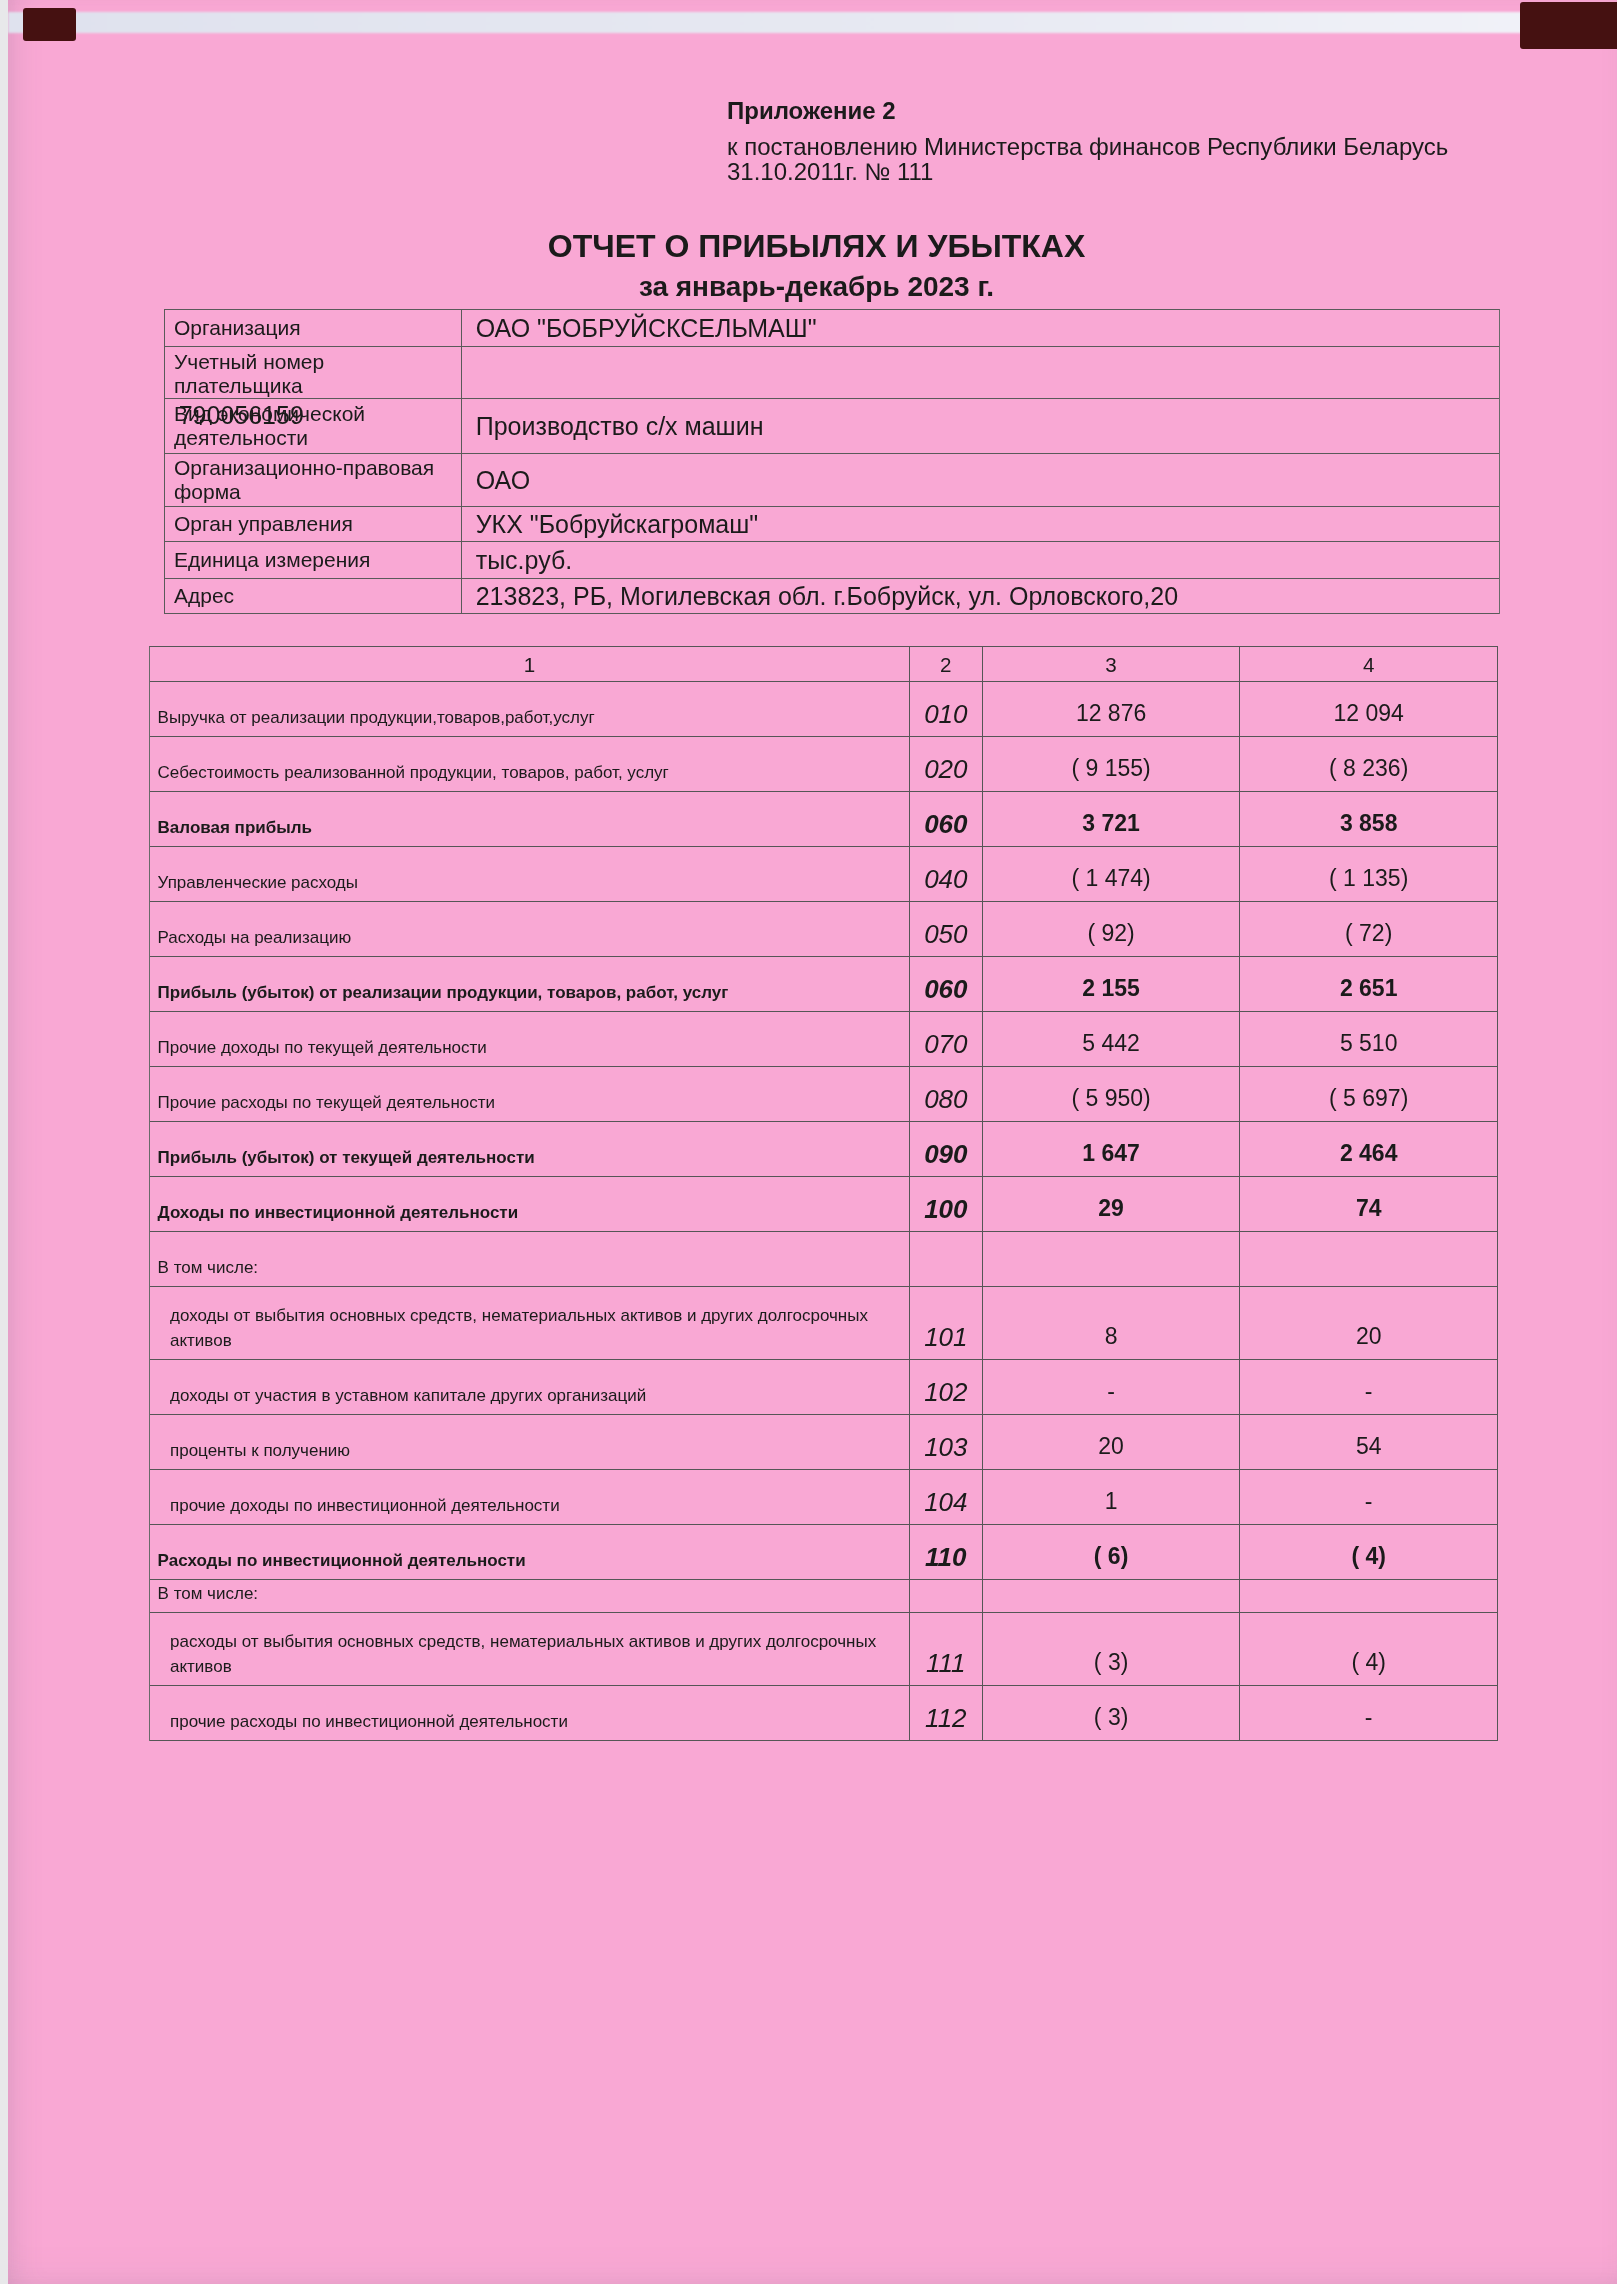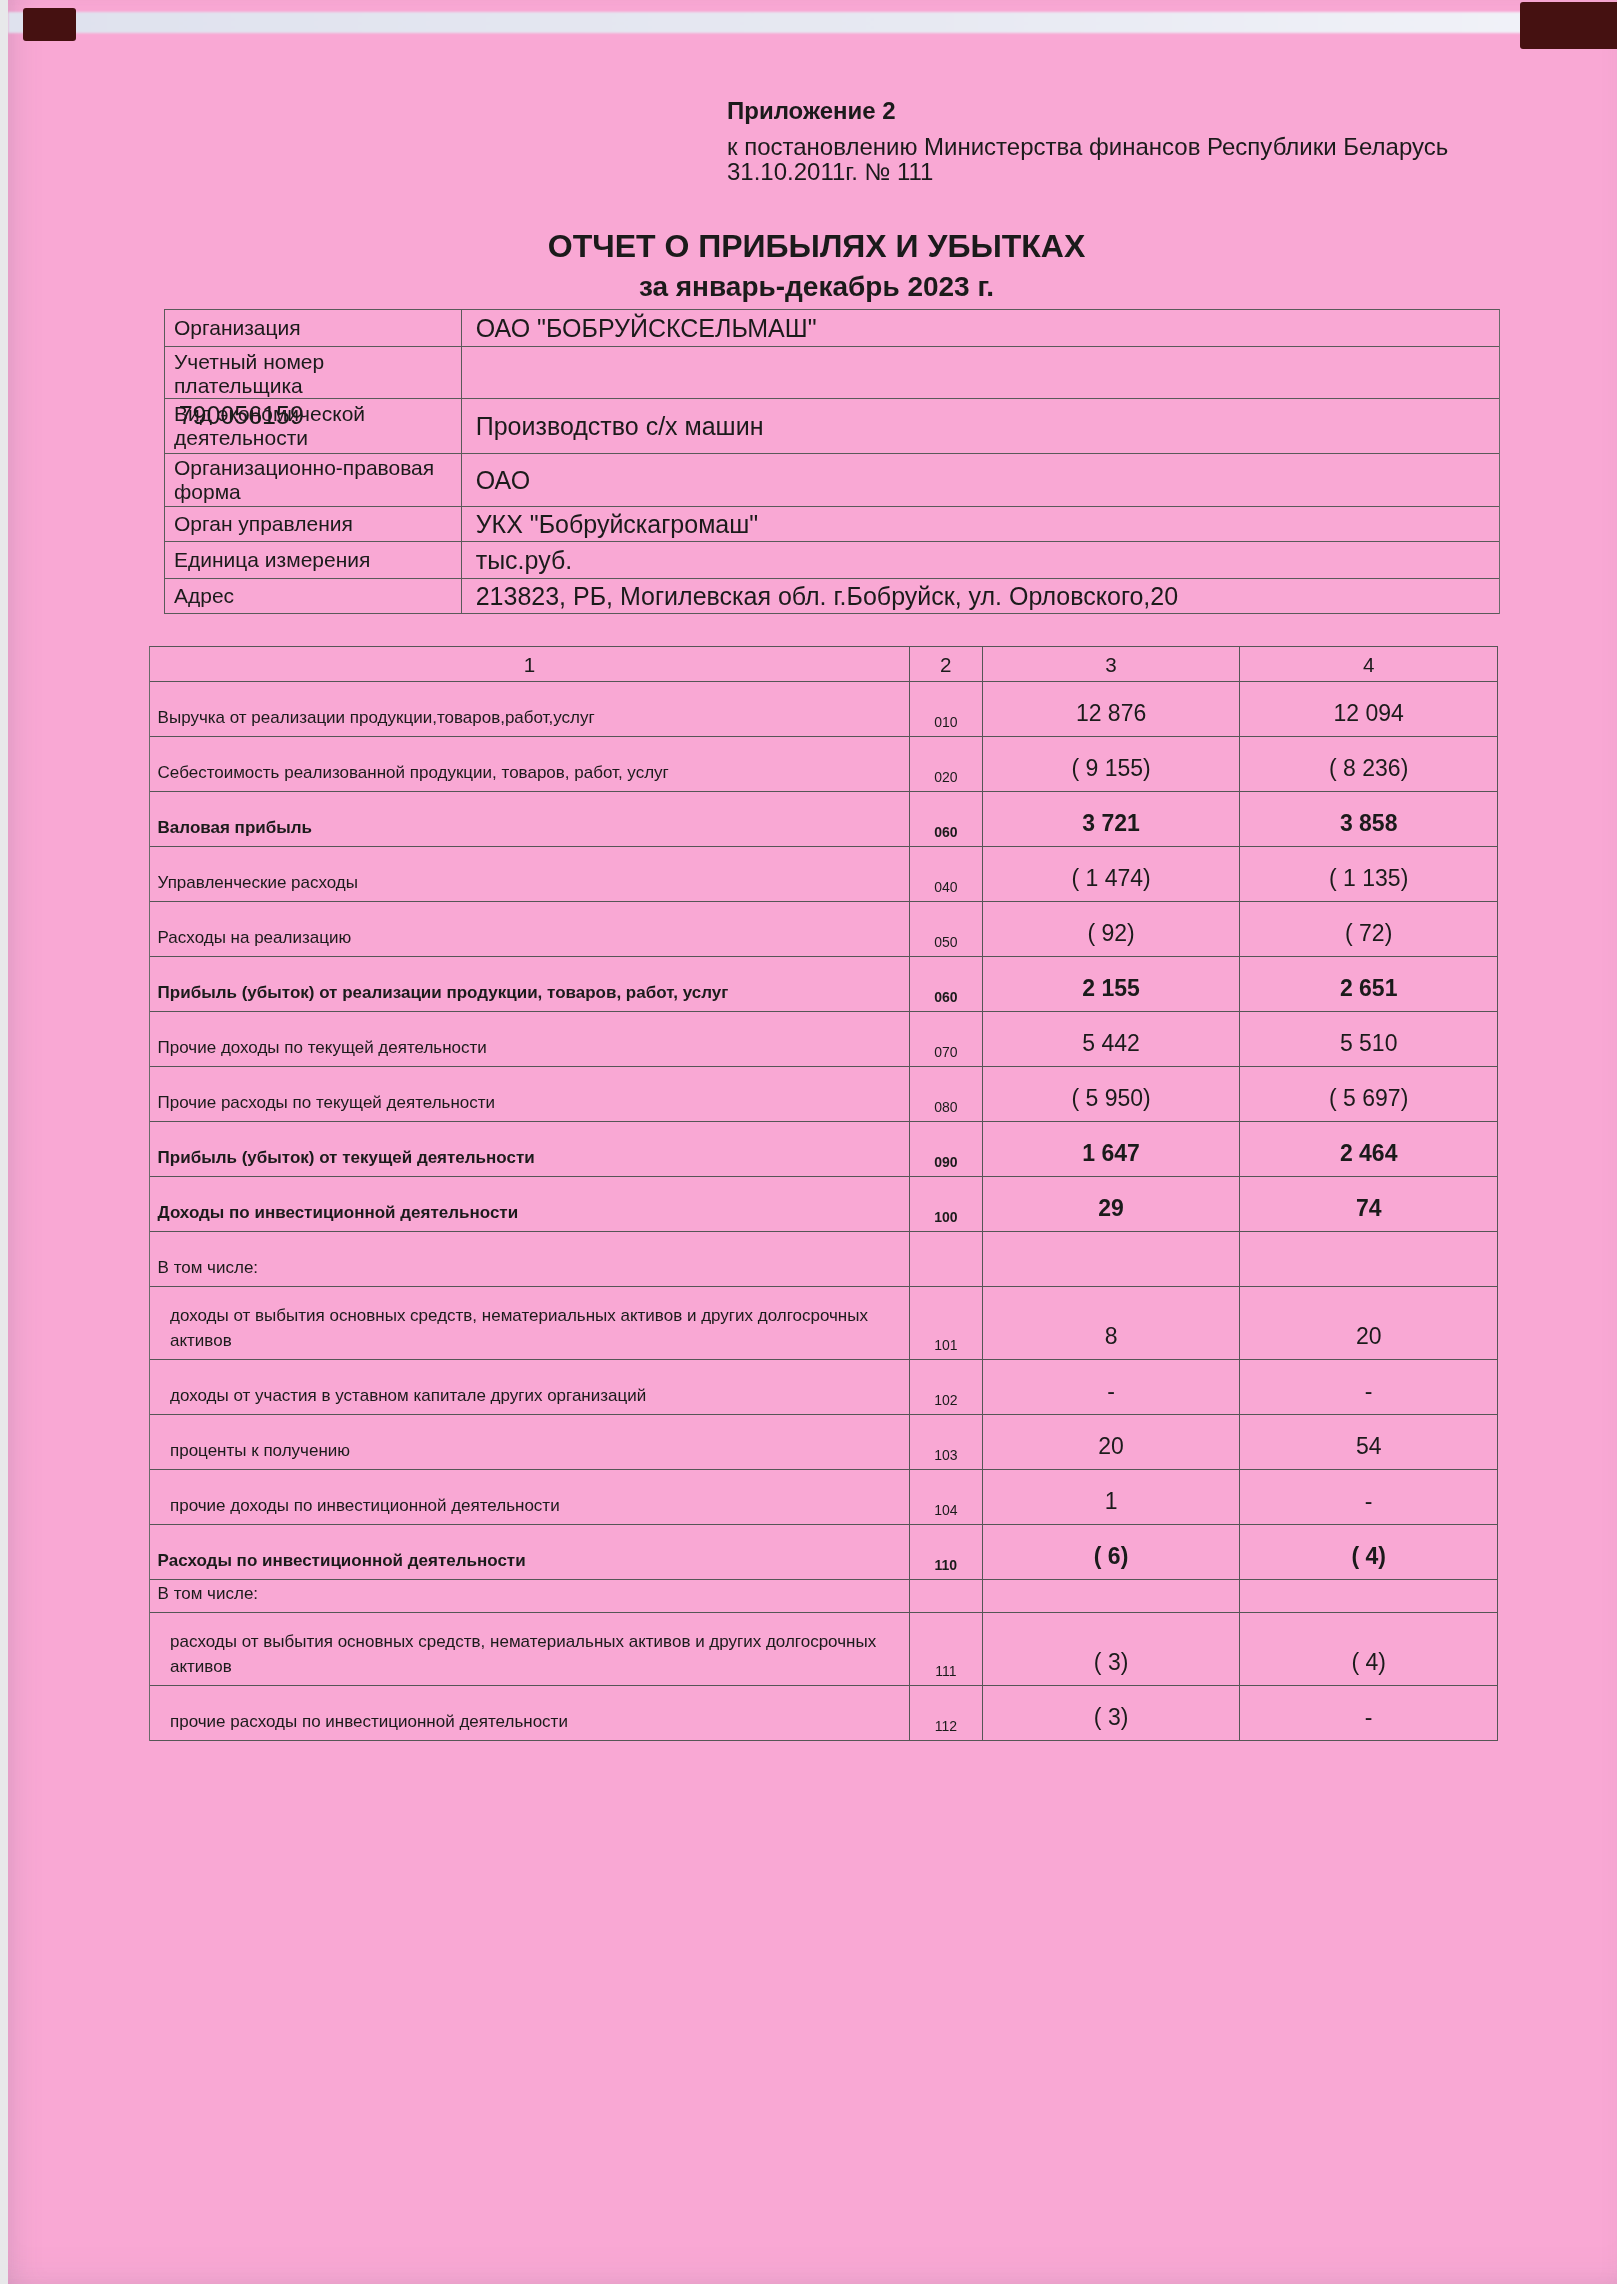--- a/index.html
+++ b/index.html
@@ -66,21 +66,21 @@
   .mt-row{display:flex;border-bottom:1.5px solid #565656;box-sizing:border-box;height:55px;}
   .mt-row.head{height:93px;}
   .mt-row.nums{height:35px;}
   .mt-row.tall{height:73px;}
   .mt-row.short{height:33px;}
   .mt-row.strong{font-weight:bold;}
   .cell{box-sizing:border-box;display:flex;align-items:flex-end;padding-bottom:6px;}
   .cell.name{width:761px;border-right:1.5px solid #565656;justify-content:flex-start;
     padding-left:7.6px;font-size:17px;line-height:25px;}
   .cell.name.sub{padding-left:20px;}
-  .cell.code{width:73px;border-right:1.5px solid #565656;justify-content:center;font-size:14px;}
+  .cell.code{width:73px;border-right:1.5px solid #565656;justify-content:center;font-size:26px;font-style:italic;}
   .cell.val{width:258px;border-right:1.5px solid #565656;justify-content:center;
     font-size:23px;padding-bottom:9px;}
   .cell.val.last{width:257px;border-right:none;}
   .hc{box-sizing:border-box;display:flex;align-items:center;justify-content:center;
     text-align:center;font-size:20.6px;line-height:27px;padding:1.5px 3px;}
   .hc.name{width:761px;border-right:1.5px solid #565656;}
   .hc.code{width:73px;border-right:1.5px solid #565656;}
   .hc.val{width:258px;border-right:1.5px solid #565656;}
   .hc.val.last{width:257px;border-right:none;}
 </style>

